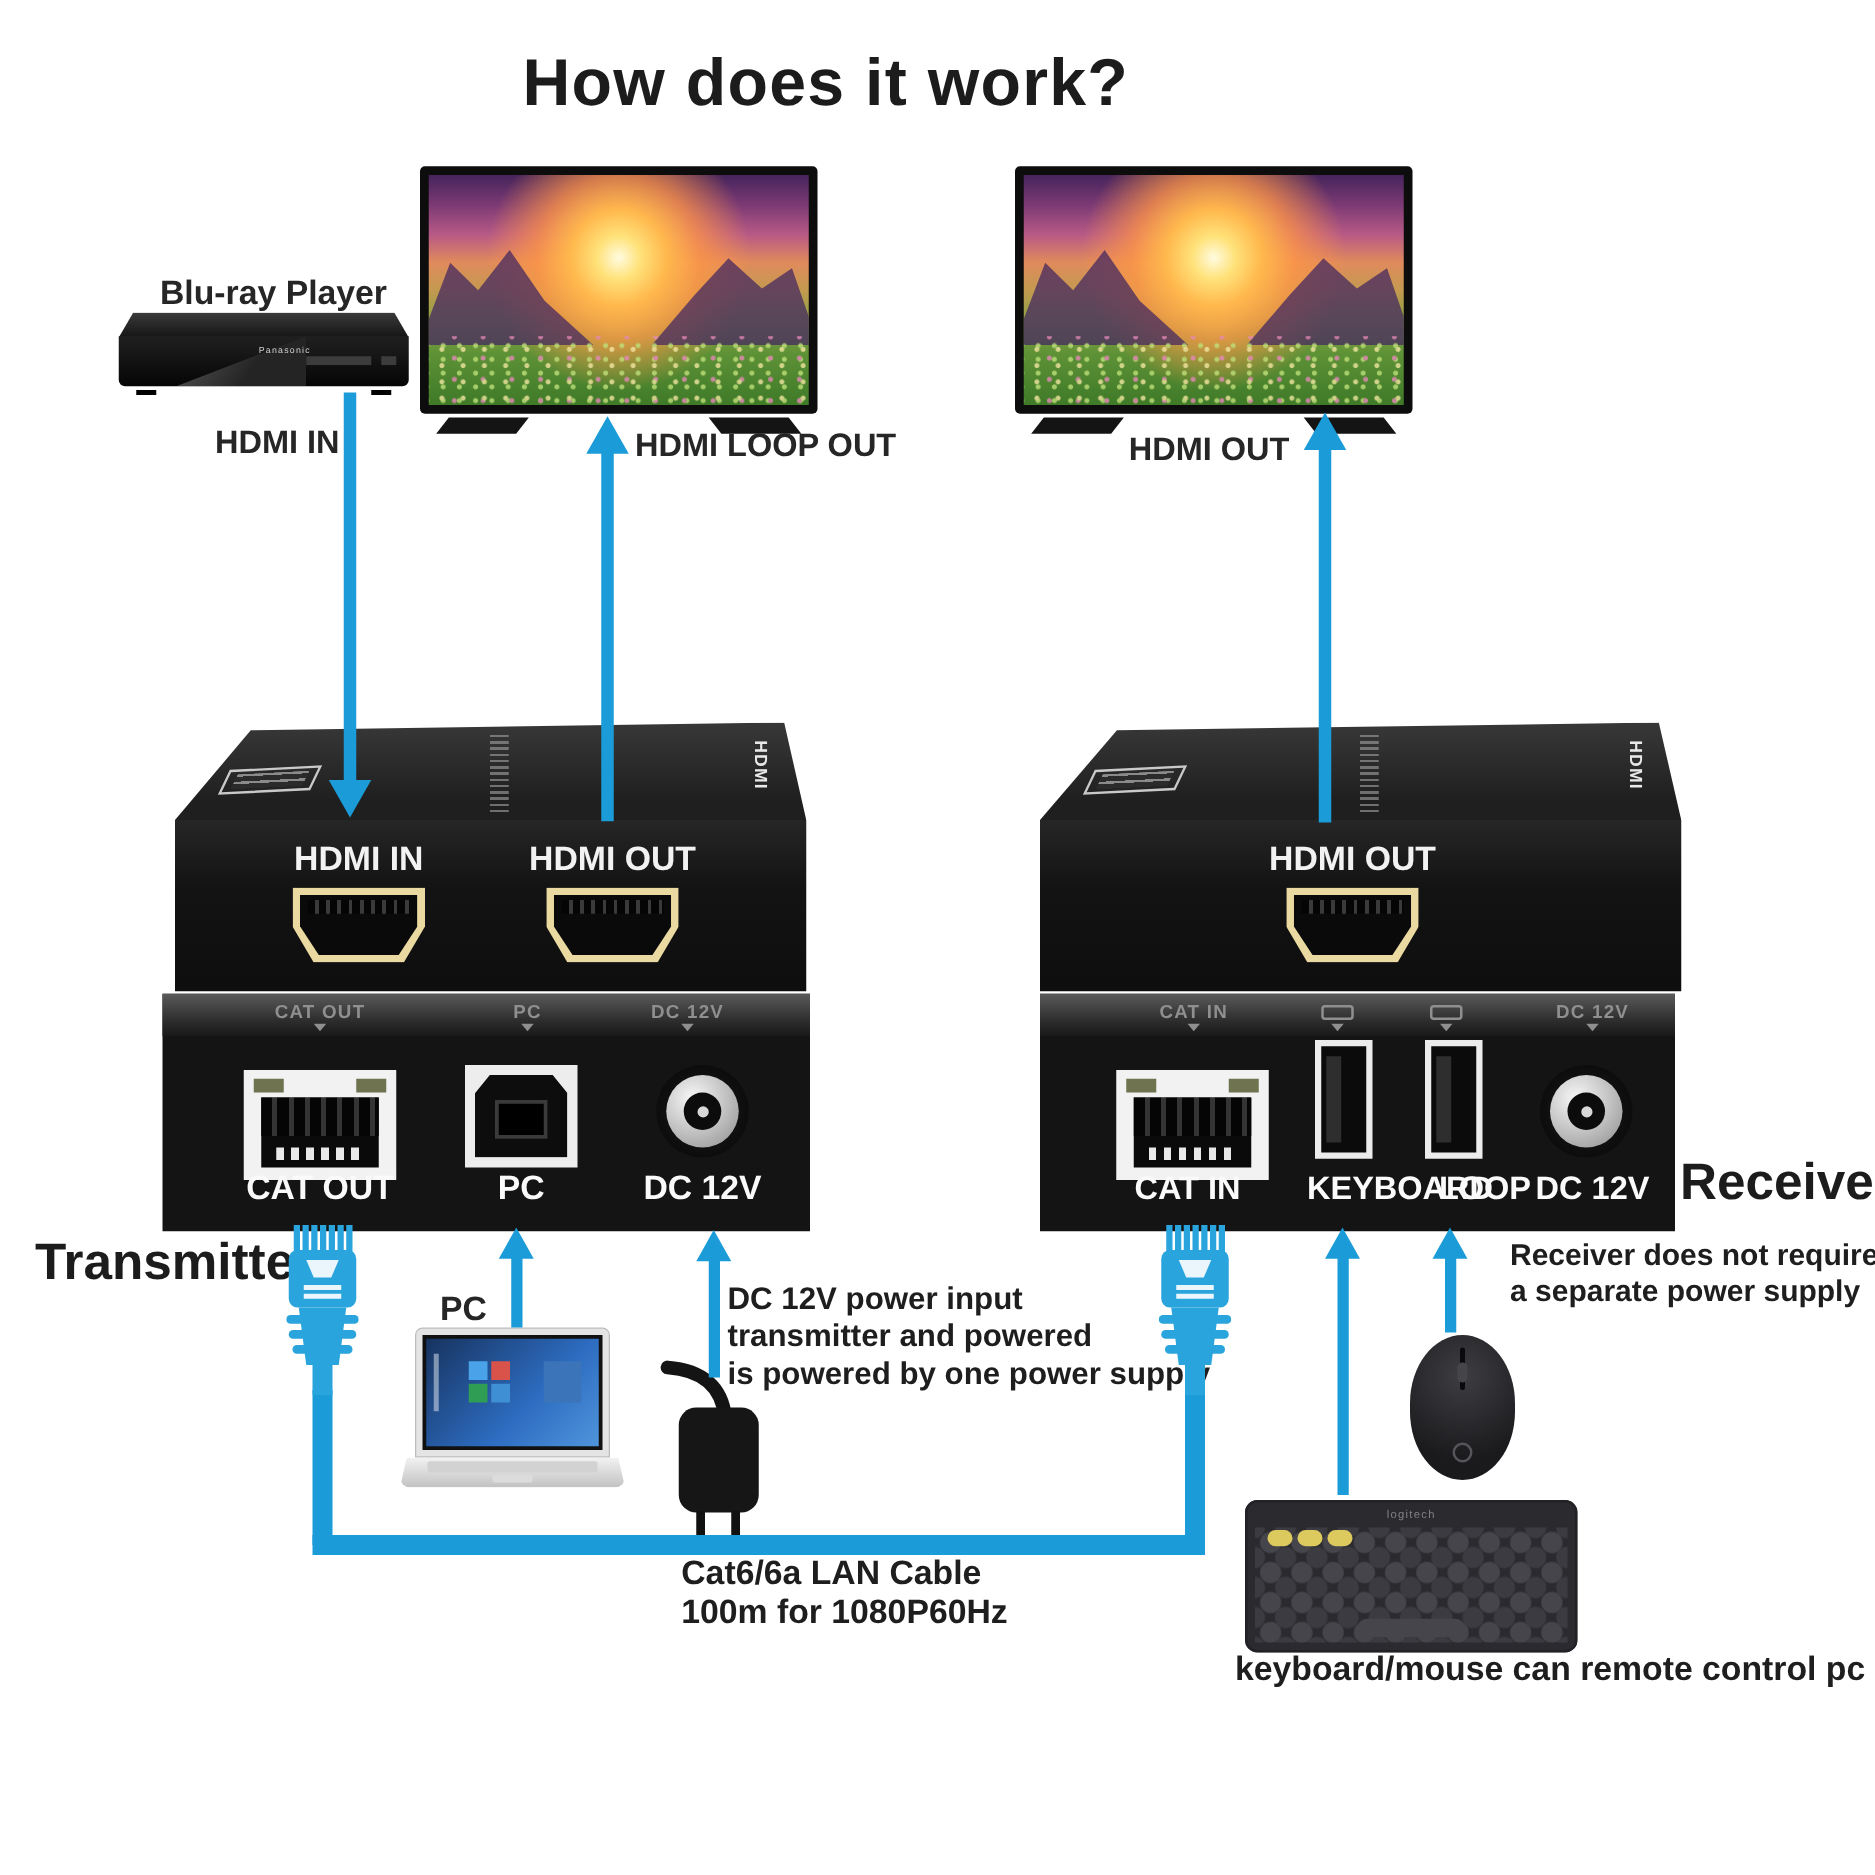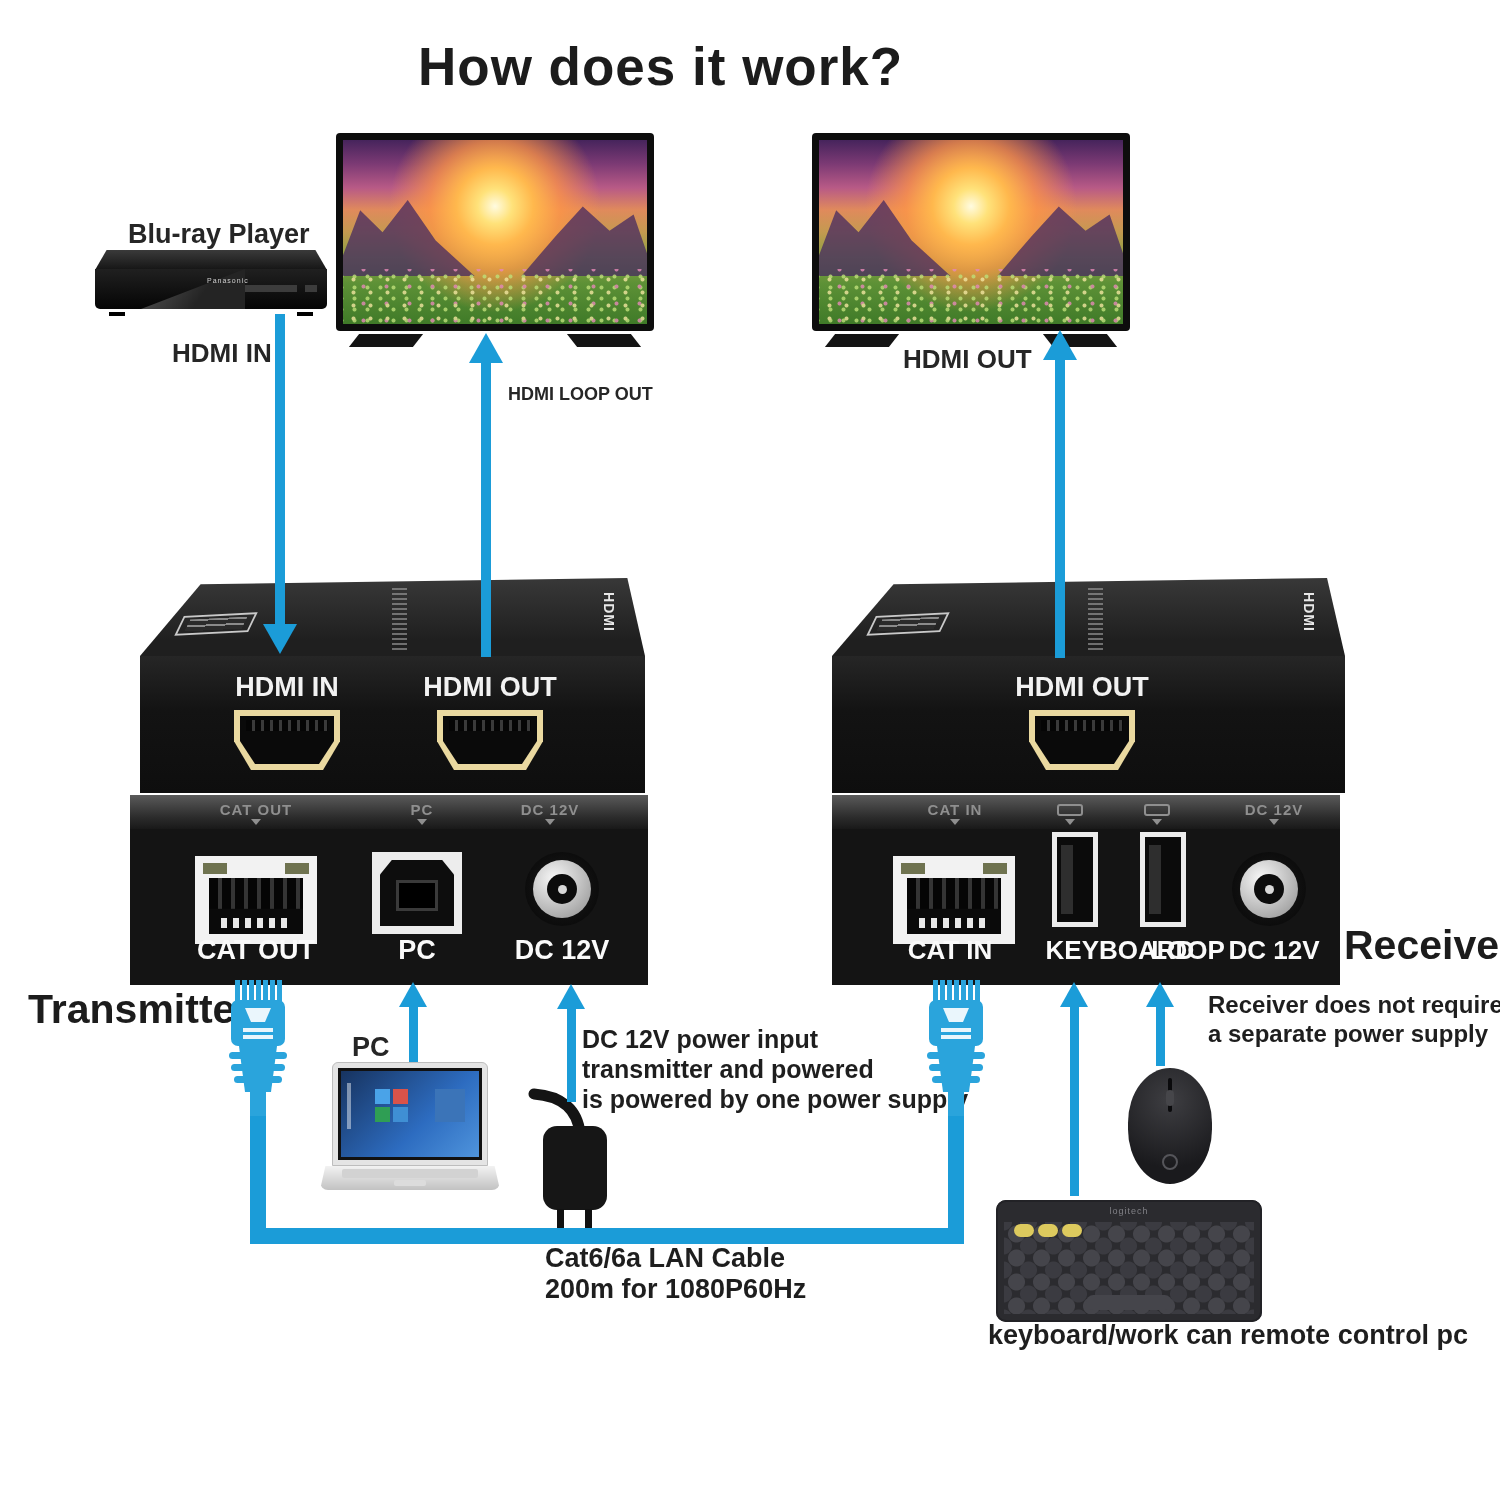--- a/index.html
+++ b/index.html
@@ -201,21 +201,21 @@
         <div class="mtn l"></div>
         <div class="mtn r"></div>
         <div class="meadow"></div>
       </div>
     </div>
     <div class="tv-foot l"></div>
     <div class="tv-foot r"></div>
   </div>
 
   <div class="lbl" style="left:172px; top:338px; font-size:26px;">HDMI IN</div>
-  <div class="lbl" style="left:508px; top:341px; font-size:18px;margin-top:43px;">HDMI LOOP OUT</div>
+  <div class="lbl" style="left:508px; top:341px; font-size:26px;">HDMI LOOP OUT</div>
   <div class="lbl" style="left:903px; top:344px; font-size:26px;">HDMI OUT</div>
 
   <div>
     <div class="aline" style="left:275px; top:314px; height:312px;"></div>
     <div class="ahead-down" style="left:263px; top:624px;"></div>
   </div>
   <div>
     <div class="ahead-up" style="left:469px; top:333px;"></div>
     <div class="aline" style="left:481px; top:361px; height:296px;"></div>
   </div>
@@ -412,21 +412,21 @@
   <div class="prong" style="left:585px; top:1209px;"></div>
 
   <div class="note" style="left:582px; top:1024px; font-size:25px; line-height:30px;">
     <div>DC 12V power input</div>
     <div>transmitter and powered</div>
     <div>is powered by one power supply</div>
   </div>
 
   <div class="note" style="left:545px; top:1243px; font-size:27px; line-height:31px;">
     <div>Cat6/6a LAN Cable</div>
-    <div>200m for 1080P60Hz</div>
+    <div>100m for 1080P60Hz</div>
   </div>
 
   <div>
     <div class="ahead-up sm" style="left:1060px; top:982px;"></div>
     <div class="aline" style="left:1070px; top:1004px; width:9px; height:192px;"></div>
   </div>
   <div>
     <div class="ahead-up sm" style="left:1146px; top:982px;"></div>
     <div class="aline" style="left:1156px; top:1004px; width:9px; height:62px;"></div>
   </div>
@@ -439,15 +439,15 @@
 
   <div class="kbd" style="left:972px; top:1200px;margin-left:24px;">
     <div class="brand">logitech</div>
     <div class="keys"></div>
     <div class="ykey" style="left:18px;"></div>
     <div class="ykey" style="left:42px;"></div>
     <div class="ykey" style="left:66px;"></div>
     <div class="space"></div>
   </div>
 
-  <div class="note" style="left:988px; top:1320px; font-size:27px;">keyboard/work can remote control pc</div>
+  <div class="note" style="left:988px; top:1320px; font-size:27px;">keyboard/mouse can remote control pc</div>
 
 </div>
 
 </body></html>

